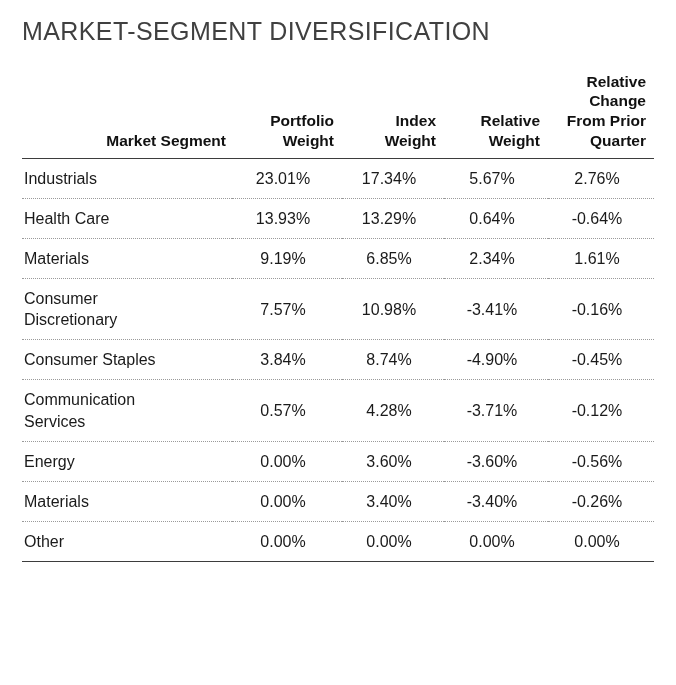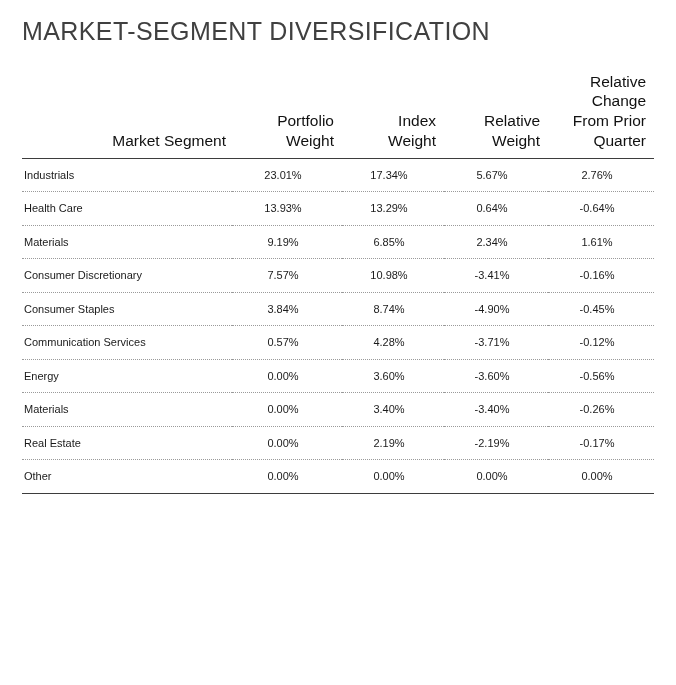--- a/index.html
+++ b/index.html
@@ -36,39 +36,39 @@
     table-layout: fixed;
   }
   table.segment-table col.c0 { width: 210px; }
   table.segment-table col.c1 { width: 110px; }
   table.segment-table col.c2 { width: 102px; }
   table.segment-table col.c3 { width: 104px; }
   table.segment-table col.c4 { width: 106px; }
 
   thead th {
     font-size: 15.5px;
-    font-weight: normal;
+    font-weight: bold;
     color: #111111;
     vertical-align: bottom;
     padding: 0 6px 7px 0;
     line-height: 1.28;
   }
   thead th.seg-head {
     text-align: right;
     padding-left: 2px;
   }
   thead th.num-head {
     text-align: right;
     padding-right: 8px;
   }
   thead tr {
     border-bottom: 1.6px solid #3d3d3d;
   }
   tbody td {
-    font-size: 11px;
+    font-size: 16px;
     color: #1a1a1a;
     padding: 9px 6px 9px 0;
     line-height: 1.32;
     vertical-align: middle;
   }
   tbody td.seg {
     text-align: left;
     padding-left: 2px;
   }
   tbody td.num {
@@ -190,29 +190,20 @@
       </tr>
       <tr>
         <td class="seg">
             <span class="seg-wrap">Materials</span>
           </td>
         <td class="num">0.00%</td>
         <td class="num">3.40%</td>
         <td class="num">-3.40%</td>
         <td class="num">-0.26%</td>
       </tr>
-      <tr>
-        <td class="seg">
-            <span class="seg-wrap">Real Estate</span>
-          </td>
-        <td class="num">0.00%</td>
-        <td class="num">2.19%</td>
-        <td class="num">-2.19%</td>
-        <td class="num">-0.17%</td>
-      </tr>
       <tr class="last-row">
         <td class="seg">
             <span class="seg-wrap">Other</span>
           </td>
         <td class="num">0.00%</td>
         <td class="num">0.00%</td>
         <td class="num">0.00%</td>
         <td class="num">0.00%</td>
       </tr>
     </tbody>

